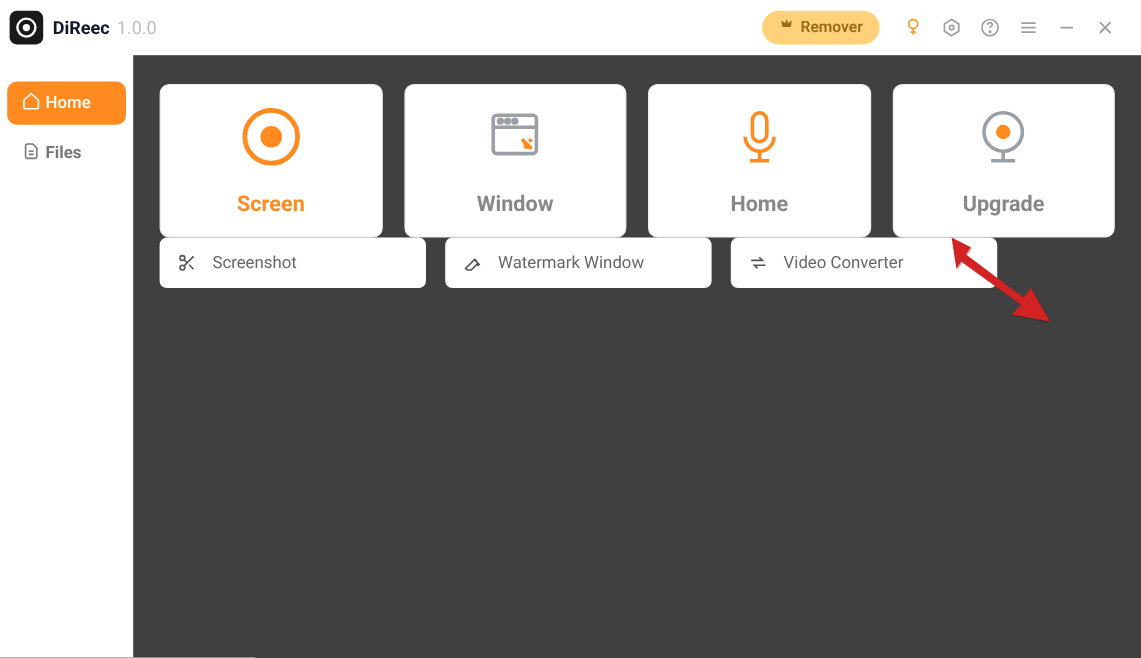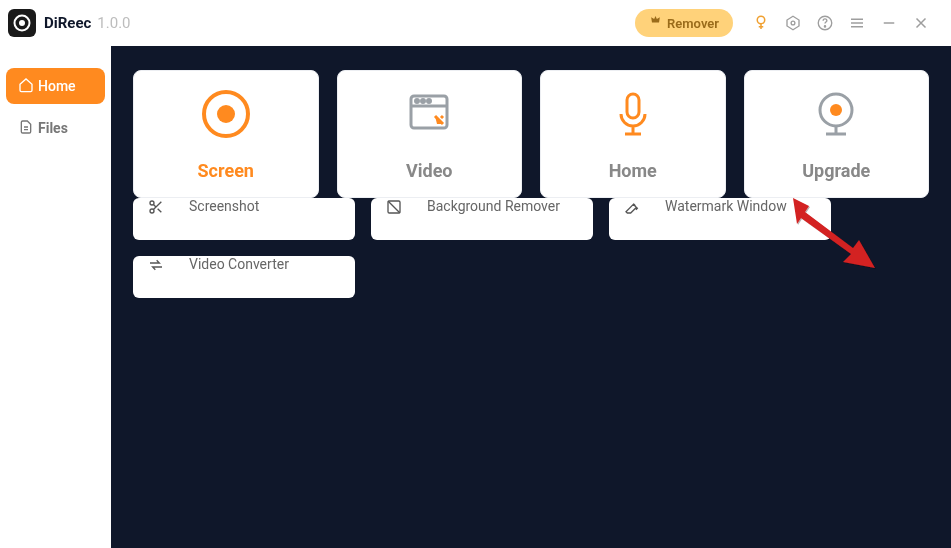--- a/index.html
+++ b/index.html
@@ -13,30 +13,30 @@
 .upgrade-btn { background: #ffd27a; color: #9a6b1a; border: none; border-radius: 16px; height: 28px; padding: 0 14px; font-size: 13px; font-weight: 600; display: flex; align-items: center; gap: 5px; cursor: pointer; margin-right: 12px; }
 .tb-icon { width: 22px; height: 22px; color: #9e9e9e; display: flex; align-items: center; justify-content: center; margin: 0 5px; cursor: pointer; }
 .tb-icon.key { color: #f0a030; }
 
 .body-area { display: flex; height: calc(100% - 46px); }
 .sidebar { width: 111px; padding: 22px 6px 0 6px; }
 .side-item { height: 36px; border-radius: 8px; display: flex; align-items: center; gap: 4px; padding: 0 12px; font-size: 14px; cursor: pointer; margin-bottom: 6px; }
 .side-item.active { background: #ff8a1f; color: #fff; font-weight: 500; }
 .side-item:not(.active) { color: #777; font-weight: bold; }
 
-.main { flex: 1; background: #0f172a; padding: 24px 22px; position: relative; }
+.main { flex: 1; background: #404040; padding: 24px 22px; position: relative; }
 .card-row { display: flex; gap: 18px; }
 .card { flex: 1; height: 128px; background: #fff; border: 1px solid #eceef2; border-radius: 8px; display: flex; flex-direction: column; align-items: center; justify-content: center; gap: 20px; cursor: pointer; }
 .card-label { font-size: 18px; font-weight: 700; color: #888; }
 .card.active .card-label { color: #ff8a1f; }
 .card-icon { width: 52px; height: 52px; display: flex; align-items: center; justify-content: center; }
 
 .section-title { font-size: 17px; font-weight: 700; color: #8a8f98; margin: 30px 0 16px 6px; }
 .tools-grid { display: flex; flex-wrap: wrap; gap: 16px; }
-.tool { width: 222px; height: 42px; background: #fff; border-radius: 6px; display: flex; align-items: flex-start; gap: 24px; padding: 0 14px; color: #666; font-size: 14px; cursor: pointer; }
+.tool { width: 222px; height: 42px; background: #fff; border-radius: 6px; display: flex; align-items: center; gap: 12px; padding: 0 14px; color: #666; font-size: 14px; cursor: pointer; }
 .tool-icon { width: 18px; height: 18px; display: flex; align-items: center; justify-content: center; }
 
 .arrow-annotation { position: absolute; left: 672px; top: 144px; pointer-events: none; }
 </style>
 </head>
 <body>
 
 <div class="titlebar">
   <div class="logo-badge">
     <svg width="18" height="18" viewBox="0 0 18 18">
@@ -131,21 +131,21 @@
           <svg width="52" height="52" viewBox="0 0 52 52" fill="none" stroke="#9aa0a6" stroke-width="3">
               <rect x="8" y="8" width="36" height="32" rx="3"></rect>
               <path d="M8 18h36"></path>
               <circle cx="14" cy="13" r="1.5" fill="#9aa0a6"></circle>
               <circle cx="20" cy="13" r="1.5" fill="#9aa0a6"></circle>
               <circle cx="26" cy="13" r="1.5" fill="#9aa0a6"></circle>
               <path d="M32 28l8 8M40 28l-2 2" stroke="#ff8a1f" fill="#ff8a1f"></path>
               <polygon points="32,28 40,36 34,36 32,28" fill="#ff8a1f" stroke="none"></polygon>
             </svg>
         </div>
-        <div class="card-label">Video</div>
+        <div class="card-label">Window</div>
       </div>
 
       <div class="card">
         <div class="card-icon">
           <svg width="52" height="52" viewBox="0 0 52 52" fill="none" stroke="#ff8a1f" stroke-width="3">
               <rect x="20" y="6" width="12" height="24" rx="6"></rect>
               <path d="M14 26a12 12 0 0024 0M26 38v8M18 46h16"></path>
             </svg>
         </div>
         <div class="card-label">Home</div>
@@ -167,29 +167,20 @@
     <div class="tools-grid">
       <div class="tool">
         <span class="tool-icon">
           <svg width="16" height="16" viewBox="0 0 24 24" fill="none" stroke="#555" stroke-width="2">
               <circle cx="6" cy="6" r="3"></circle>
               <circle cx="6" cy="18" r="3"></circle>
               <path d="M20 4L8.12 15.88M14.47 14.48L20 20M8.12 8.12L12 12"></path>
             </svg>
         </span>
         <span>Screenshot</span>
-      </div>
-      <div class="tool">
-        <span class="tool-icon">
-          <svg width="16" height="16" viewBox="0 0 24 24" fill="none" stroke="#555" stroke-width="2">
-              <rect x="3" y="3" width="18" height="18" rx="2"></rect>
-              <path d="M3 3l18 18"></path>
-            </svg>
-        </span>
-        <span>Background Remover</span>
       </div>
       <div class="tool">
         <span class="tool-icon">
           <svg width="16" height="16" viewBox="0 0 24 24" fill="none" stroke="#555" stroke-width="2">
               <path d="M18 13l-8 8H5l-2-2 11-11 6 6-2 2"></path>
               <path d="M14 7l3 3"></path>
             </svg>
         </span>
         <span>Watermark Window</span>
       </div>

